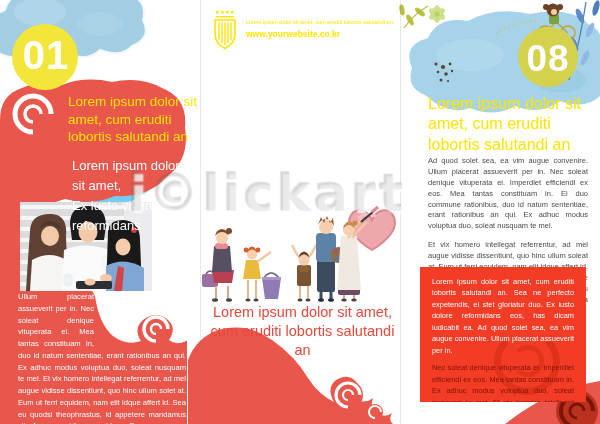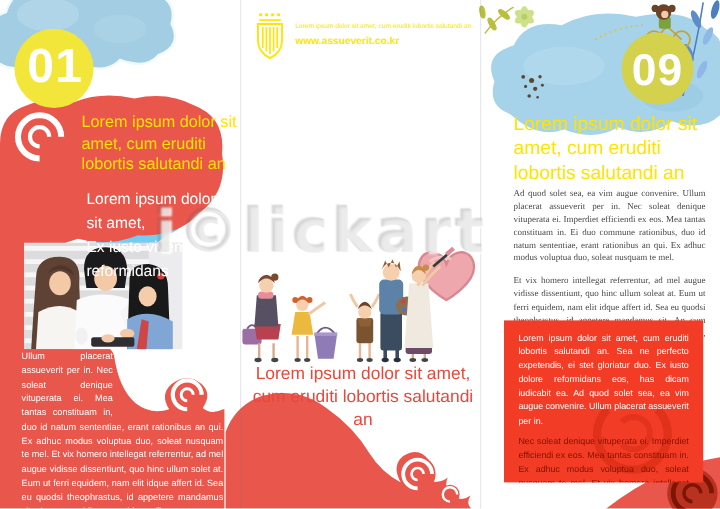--- a/index.html
+++ b/index.html
@@ -24,21 +24,21 @@
   .head-left{left:68px;top:93px;width:132px;font-size:13.5px;}
   .head-right{left:428px;top:94px;width:168px;font-size:16px;line-height:1.28;}
   .head-red{left:210px;top:303px;width:185px;font-size:14.5px;line-height:1.3;color:#e8483b;text-align:center;z-index:4;}
   .bold{font-weight:normal;}
 
   
   .intro-lines{left:72px;top:156px;width:120px;z-index:4;color:#fff;font-size:13px;line-height:1.55;}
   .left-body{left:18px;top:291px;width:168px;z-index:4;color:#fff;font-size:7.6px;line-height:1.55;text-align:justify;}
   .bite-spacer{float:right;width:92px;height:52px;}
   .right-body{left:428px;top:156px;width:160px;z-index:4;color:#4a4a4a;font-size:7.5px;line-height:1.45;text-align:justify;}
-  .right-body p{margin:0 0 8px 0;font-family:Liberation Serif, serif;}
+  .right-body p{margin:0 0 8px 0;}
 
   
   .brand-tagline{left:246px;top:19px;width:160px;font-size:5.5px;color:#ffe500;z-index:4;line-height:1.3;}
   .brand-site{left:246px;top:29px;width:160px;font-size:8.5px;font-weight:bold;color:#ffe500;z-index:4;}
   .logo-wrap{left:211px;top:11px;z-index:4;}
 
   
   .red-box{
     left:420px;top:267px;width:166px;height:135px;background:#f23c26;z-index:4;
     box-sizing:border-box;padding:9px 12px;overflow:hidden;
@@ -284,21 +284,21 @@
       <path d="M172,14 L178,9" stroke="#e08898" stroke-width="3.5"></path>
       <circle cx="149" cy="32" r="6" fill="#f6cfae"></circle>
       <path d="M143,31 Q149,23 155,31 Q154,24 149,23.5 Q144,24 143,31 Z" fill="#c98a4b"></path>
       <circle cx="155" cy="25" r="2.6" fill="#c98a4b"></circle>
       <ellipse cx="144" cy="102" rx="2.8" ry="1.6" fill="#444"></ellipse>
         <ellipse cx="154" cy="102" rx="2.8" ry="1.6" fill="#444"></ellipse>
     </g>
   </svg>
 
   <div class="bignum num01">01</div>
-  <div class="bignum num02">09</div>
+  <div class="bignum num02">08</div>
 
   <div class="abs logo-wrap">
     <svg width="28" height="40" viewBox="0 0 28 40">
       <g fill="#ffe500">
         <rect x="5" y="0" width="2.5" height="2.5"></rect>
           <rect x="10" y="0" width="2.5" height="2.5"></rect>
         <rect x="15" y="0" width="2.5" height="2.5"></rect>
           <rect x="20" y="0" width="2.5" height="2.5"></rect>
         <rect x="5" y="5" width="18" height="1.4"></rect>
       </g>
@@ -306,21 +306,21 @@
       <g stroke="#ffe500" stroke-width="1.4">
         <line x1="8" y1="11.5" x2="8" y2="29"></line>
           <line x1="11" y1="11.5" x2="11" y2="32"></line>
         <line x1="14" y1="11.5" x2="14" y2="34"></line>
           <line x1="17" y1="11.5" x2="17" y2="32"></line>
         <line x1="20" y1="11.5" x2="20" y2="29"></line>
       </g>
     </svg>
   </div>
   <div class="abs brand-tagline">Lorem ipsum dolor sit amet, cum eruditi lobortis salutandi an.</div>
-  <div class="abs brand-site">www.assueverit.co.kr</div>
+  <div class="abs brand-site">www.yourwebsite.co.kr</div>
 
   <div class="abs head-yellow head-left"><span>Lorem </span><span class="bold">ipsum dolor</span><span> sit amet, cum eruditi lobortis salutandi an</span></div>
 
   <div class="abs intro-lines">
     <div>Lorem ipsum dolor sit amet,</div>
     <div>Ex iusto vivendo reformidans</div>
   </div>
 
   <div class="abs left-body">
     <span class="bite-spacer"></span>

